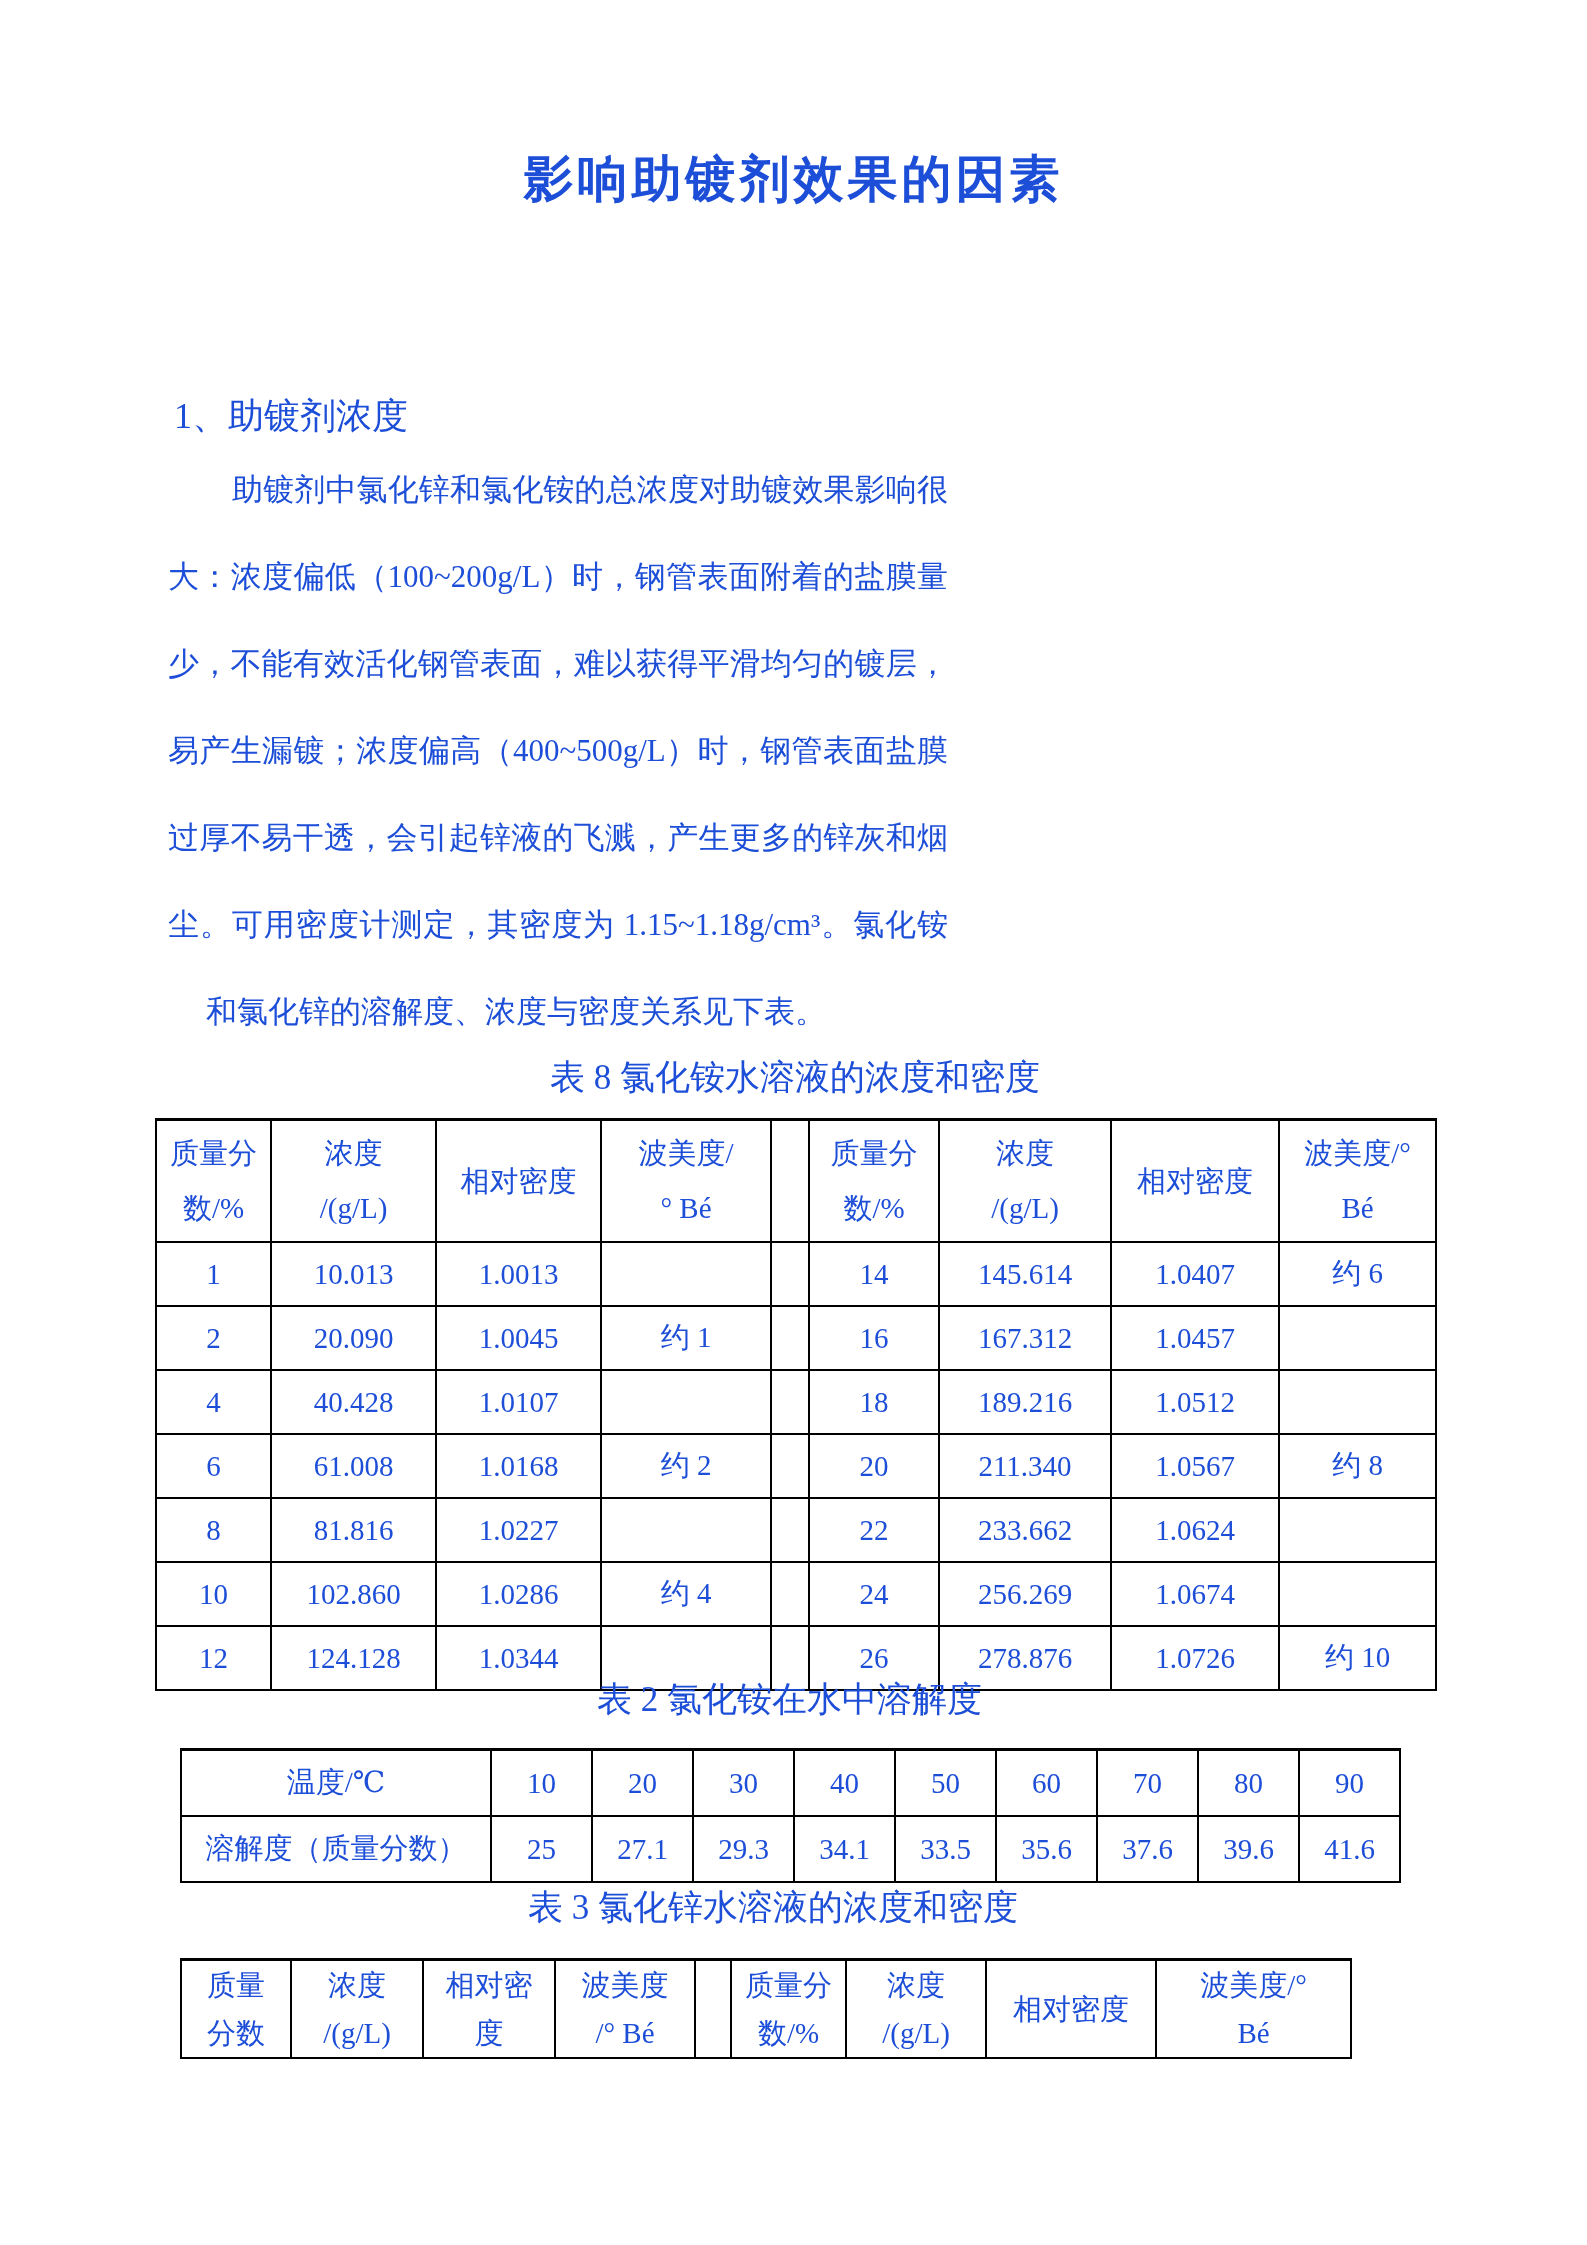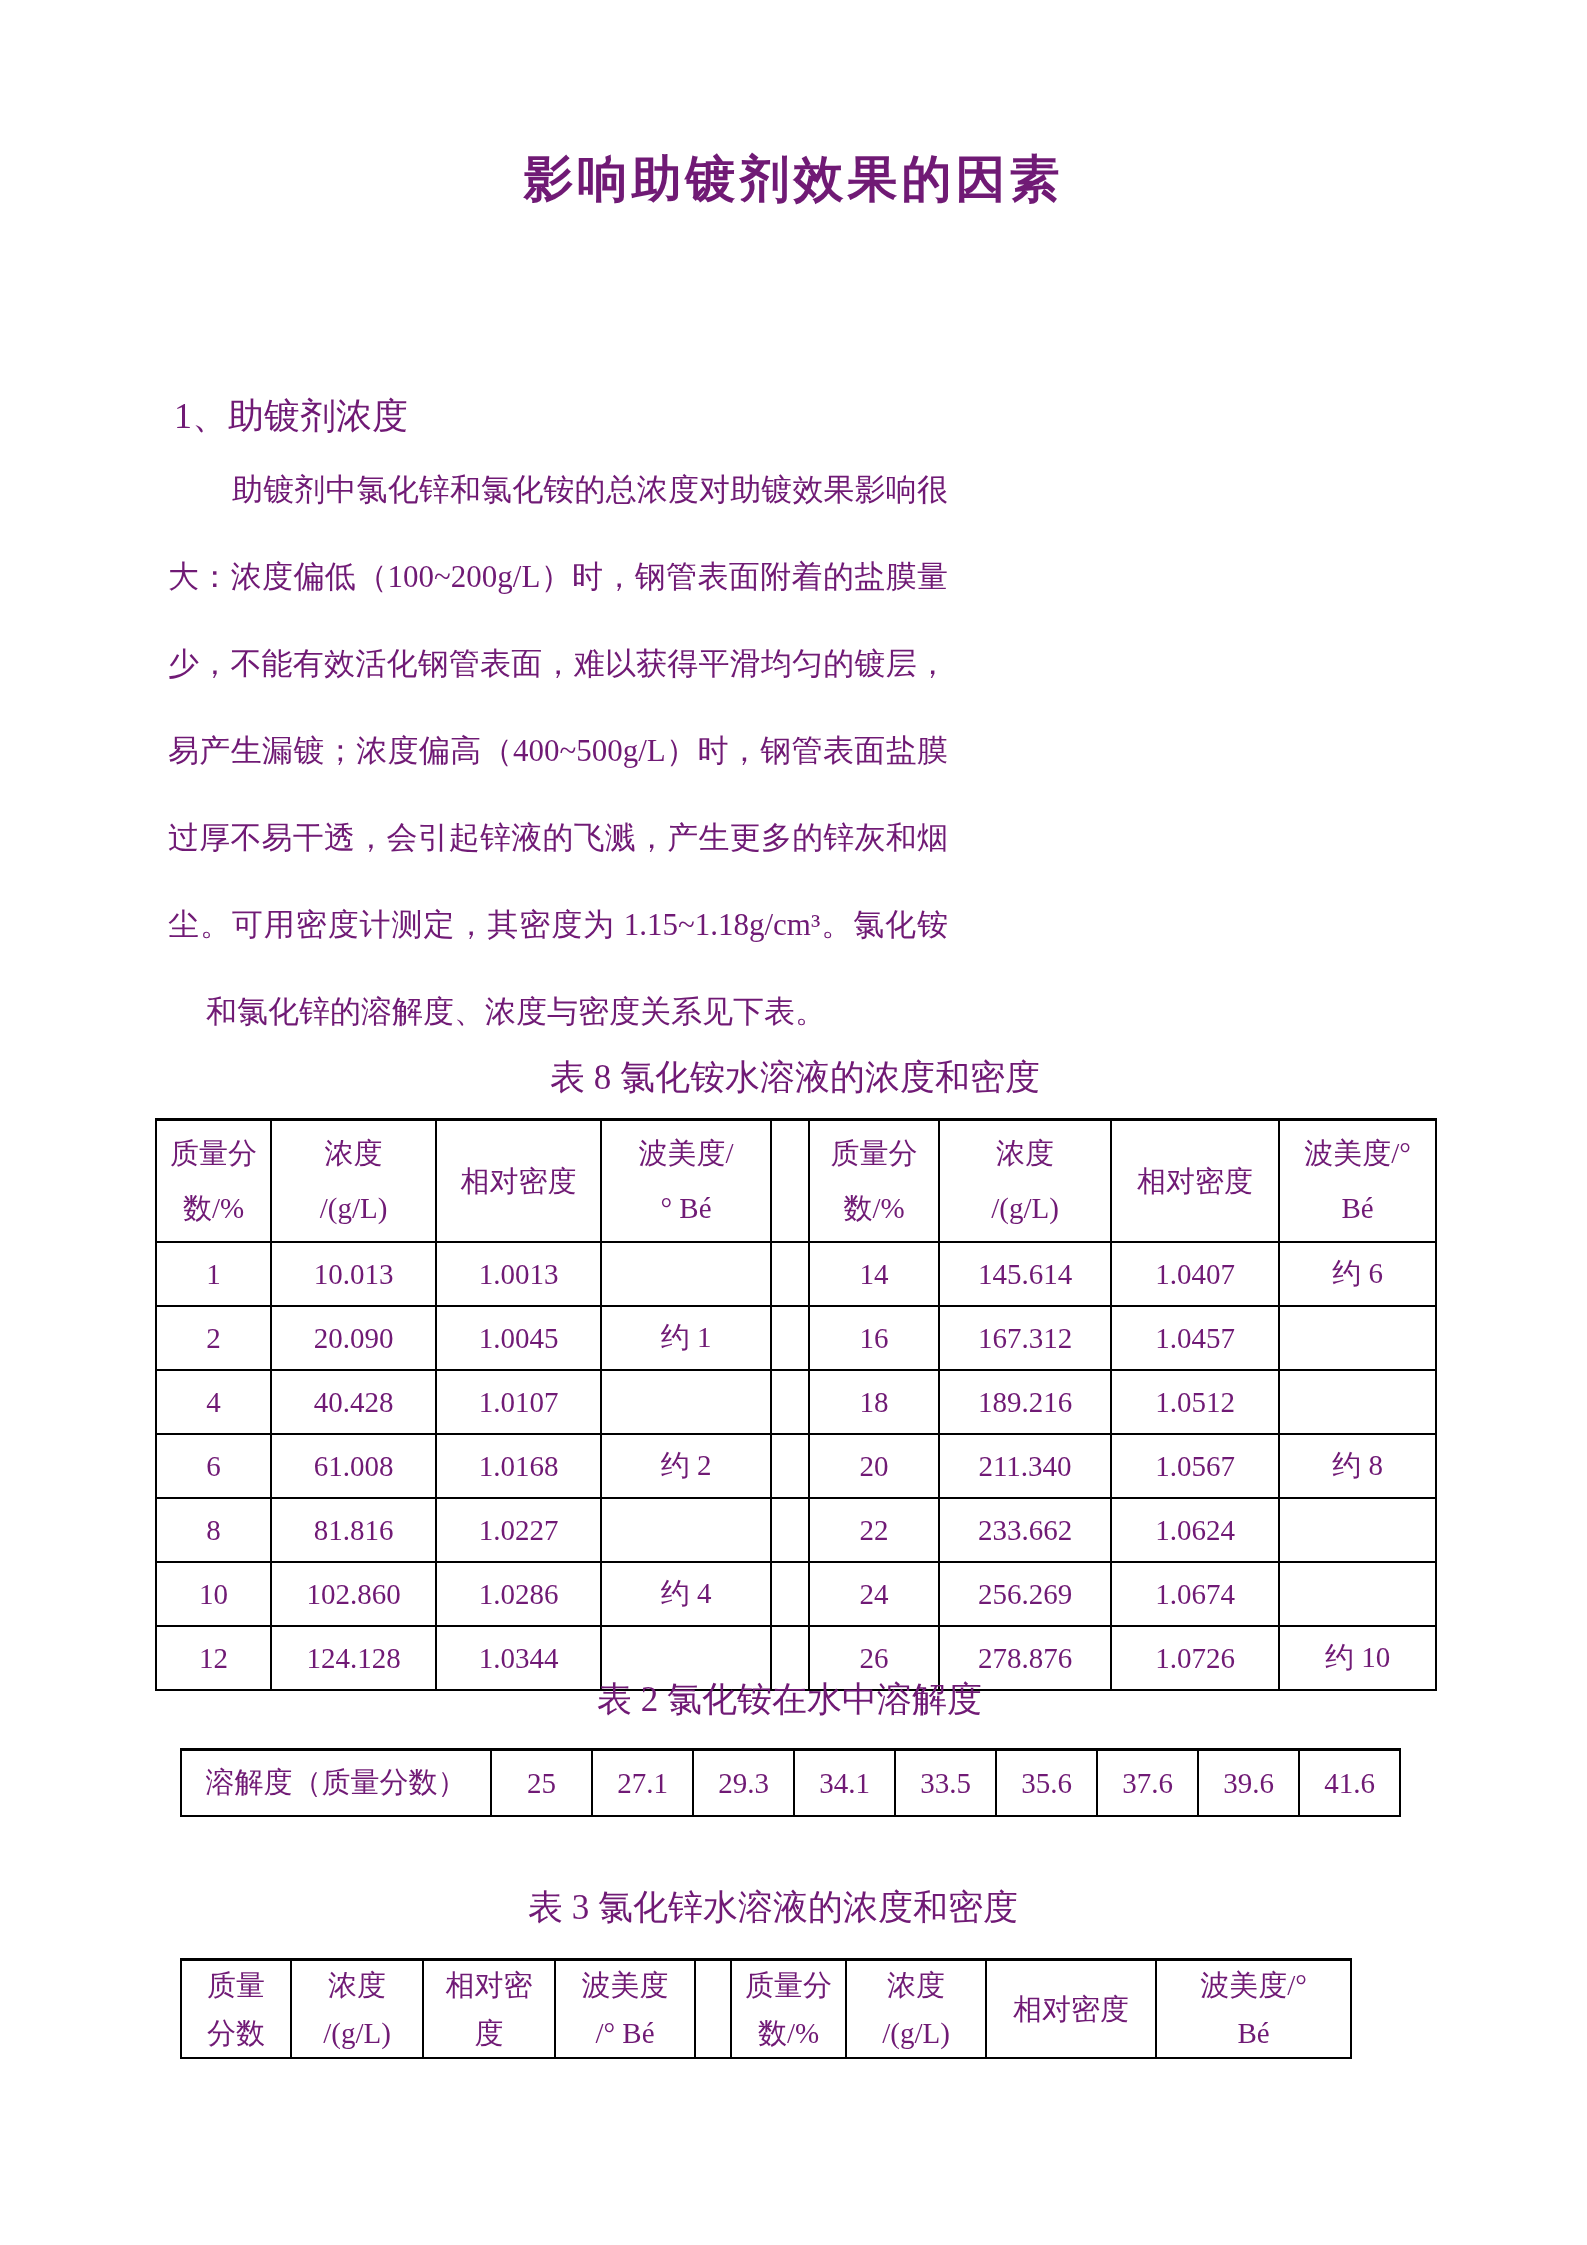--- a/index.html
+++ b/index.html
@@ -1,18 +1,18 @@
 <!DOCTYPE html>
 <html><head>
 <meta charset="utf-8">
 <style>
   html,body { margin:0; padding:0; background:#e8e8e8; }
   .page {
     position:relative; width:1587px; height:2245px; margin:0 auto;
-    background:#ffffff; color:#701a75;
+    background:#ffffff; color:#1d4ed8;
     font-family:"Liberation Serif","DejaVu Serif",serif;
     overflow:hidden;
   }
   .doc-title {
     position:absolute; top:146px; left:0; width:100%;
     text-align:center; font-size:50px; font-weight:bold; letter-spacing:4px;
   }
   .section-heading {
     position:absolute; top:392px; left:174px; font-size:36px;
   }
@@ -189,20 +189,32 @@
         <col style="width:101px">
         <col style="width:101px">
       <col style="width:101px">
         <col style="width:101px">
         <col style="width:101px">
         <col style="width:101px">
       <col style="width:101px">
     </colgroup>
     <tbody class="bdy">
         <tr>
+          <td>温度/℃</td>
+          <td>10</td>
+          <td>20</td>
+          <td>30</td>
+          <td>40</td>
+          <td>50</td>
+          <td>60</td>
+          <td>70</td>
+          <td>80</td>
+          <td>90</td>
+        </tr>
+        <tr>
           <td>溶解度（质量分数）</td>
           <td>25</td>
           <td>27.1</td>
           <td>29.3</td>
           <td>34.1</td>
           <td>33.5</td>
           <td>35.6</td>
           <td>37.6</td>
           <td>39.6</td>
           <td>41.6</td>

